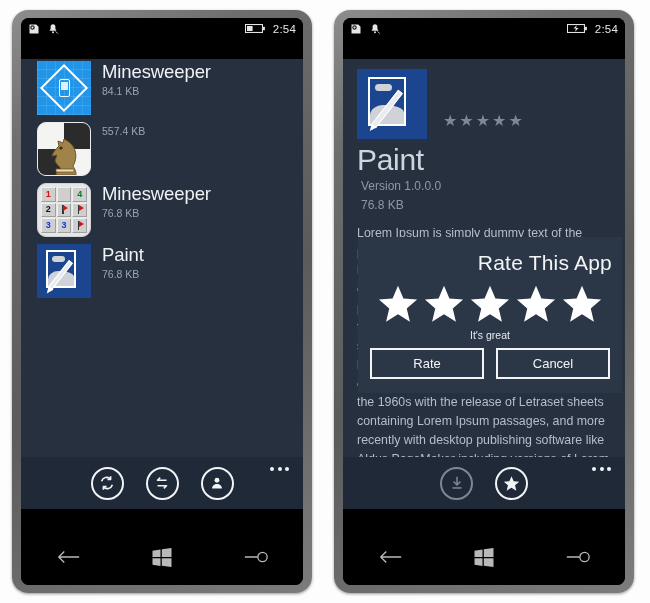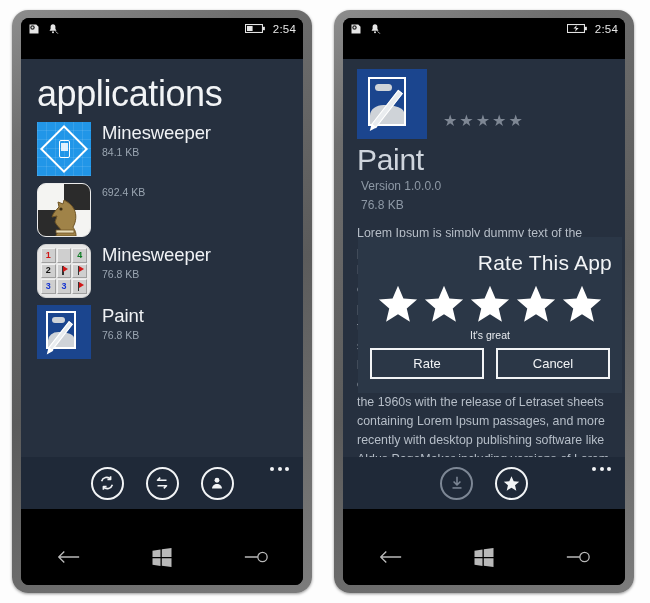--- a/index.html
+++ b/index.html
@@ -231,21 +231,20 @@
                 <rect x="22.2" y="4.4" width="2.4" height="4.2" fill="#e6e6e6"></rect>
               </svg>
           </span>
           <span class="sb-time">2:54</span>
         </span>
       </div>
 
       <div class="content">
         <div class="scroll-area">
 
-          <div class="page-title">applications</div>
 
           <div class="app-list">
 
             <div class="app-row">
               <div class="app-tile tile-calc">
                 <div class="grid"></div>
                   <div class="diamond"></div>
                   <div class="phoneico"></div>
               </div>
               <div class="app-meta">
@@ -262,21 +261,21 @@
                   <div class="q dark" style="left:0;top:50%"></div>
                   <div class="q light" style="left:50%;top:50%"></div>
                 </div>
                 <svg class="knight" width="40" height="48" viewBox="0 0 40 48">
                   <path d="M12 46h20c0-5-2-7-3-9 3-5 4-12 1-18-2-4-6-7-10-9l-1 4-5-2 1 5c-3 3-6 6-7 10l5-1-2 6c2 4 5 6 6 8-2 2-5 3-5 6z" fill="#a08348" stroke="#6e5426" stroke-width="1"></path>
                   <circle cx="17" cy="19" r="1.6" fill="#3a2c12"></circle>
                   <path d="M12 40h18v3H12z" fill="#e8dcb8" stroke="#6e5426" stroke-width=".8"></path>
                 </svg>
               </div>
               <div class="app-meta">
-                <div class="app-size">692.4 KB</div>
+                <div class="app-size">557.4 KB</div>
               </div>
             </div>
 
             <div class="app-row">
               <div class="app-tile tile-mine">
                 <div class="mg">
                   <div class="cell c-red">1</div>
                   <div class="cell"></div>
                   <div class="cell c-green">4</div>
                   <div class="cell c-black">2</div>

